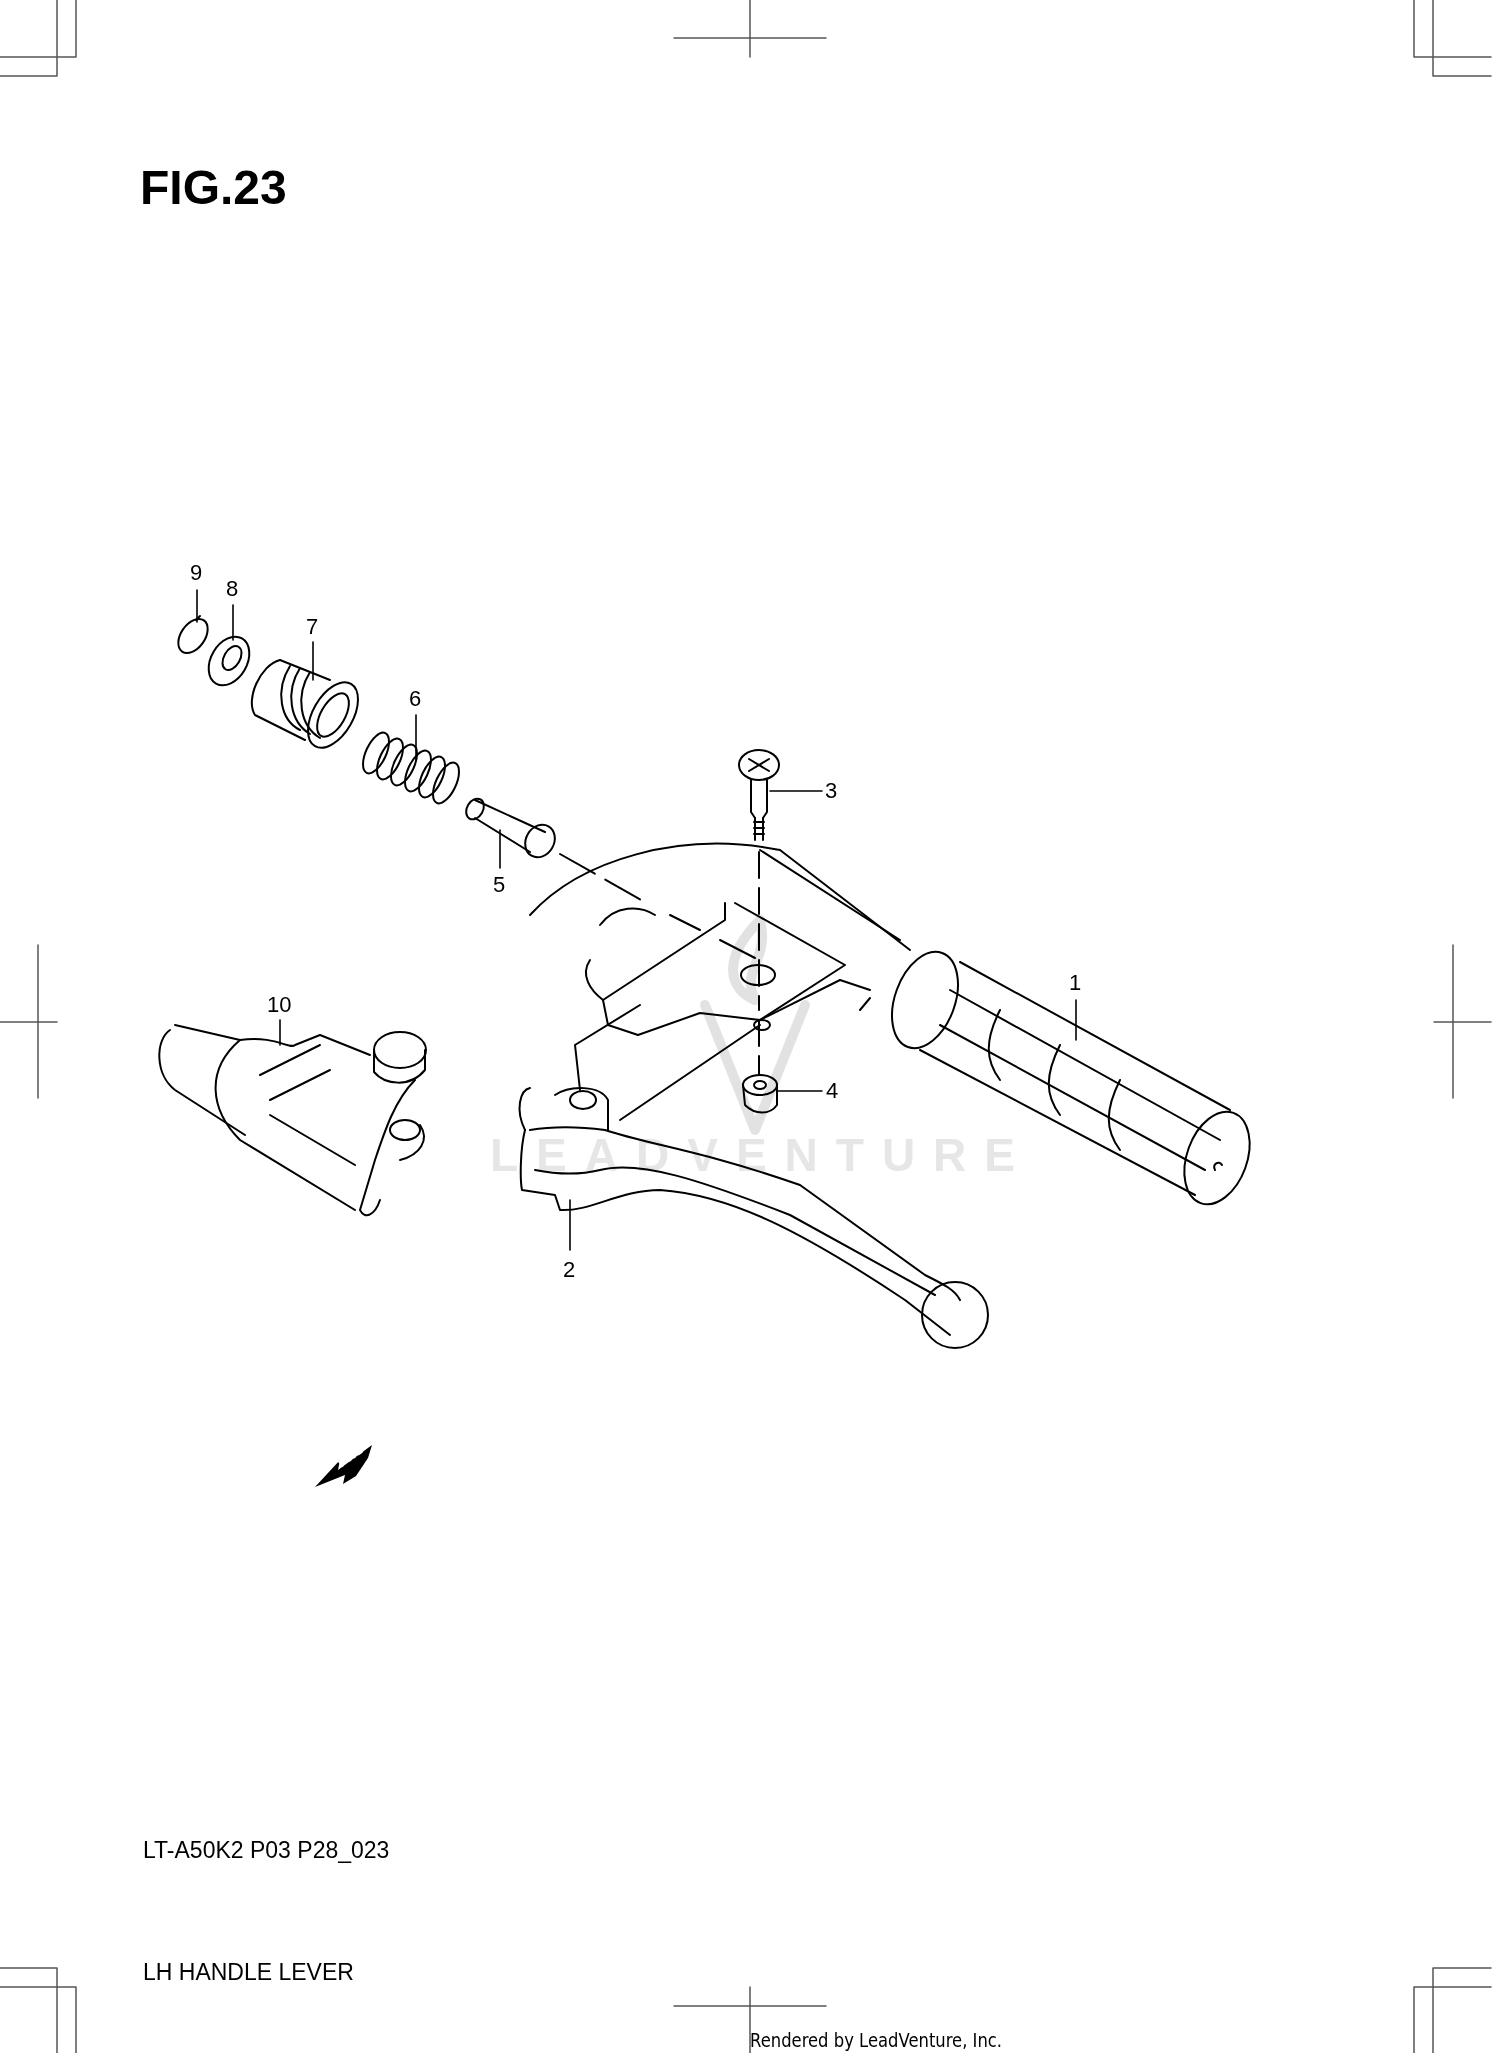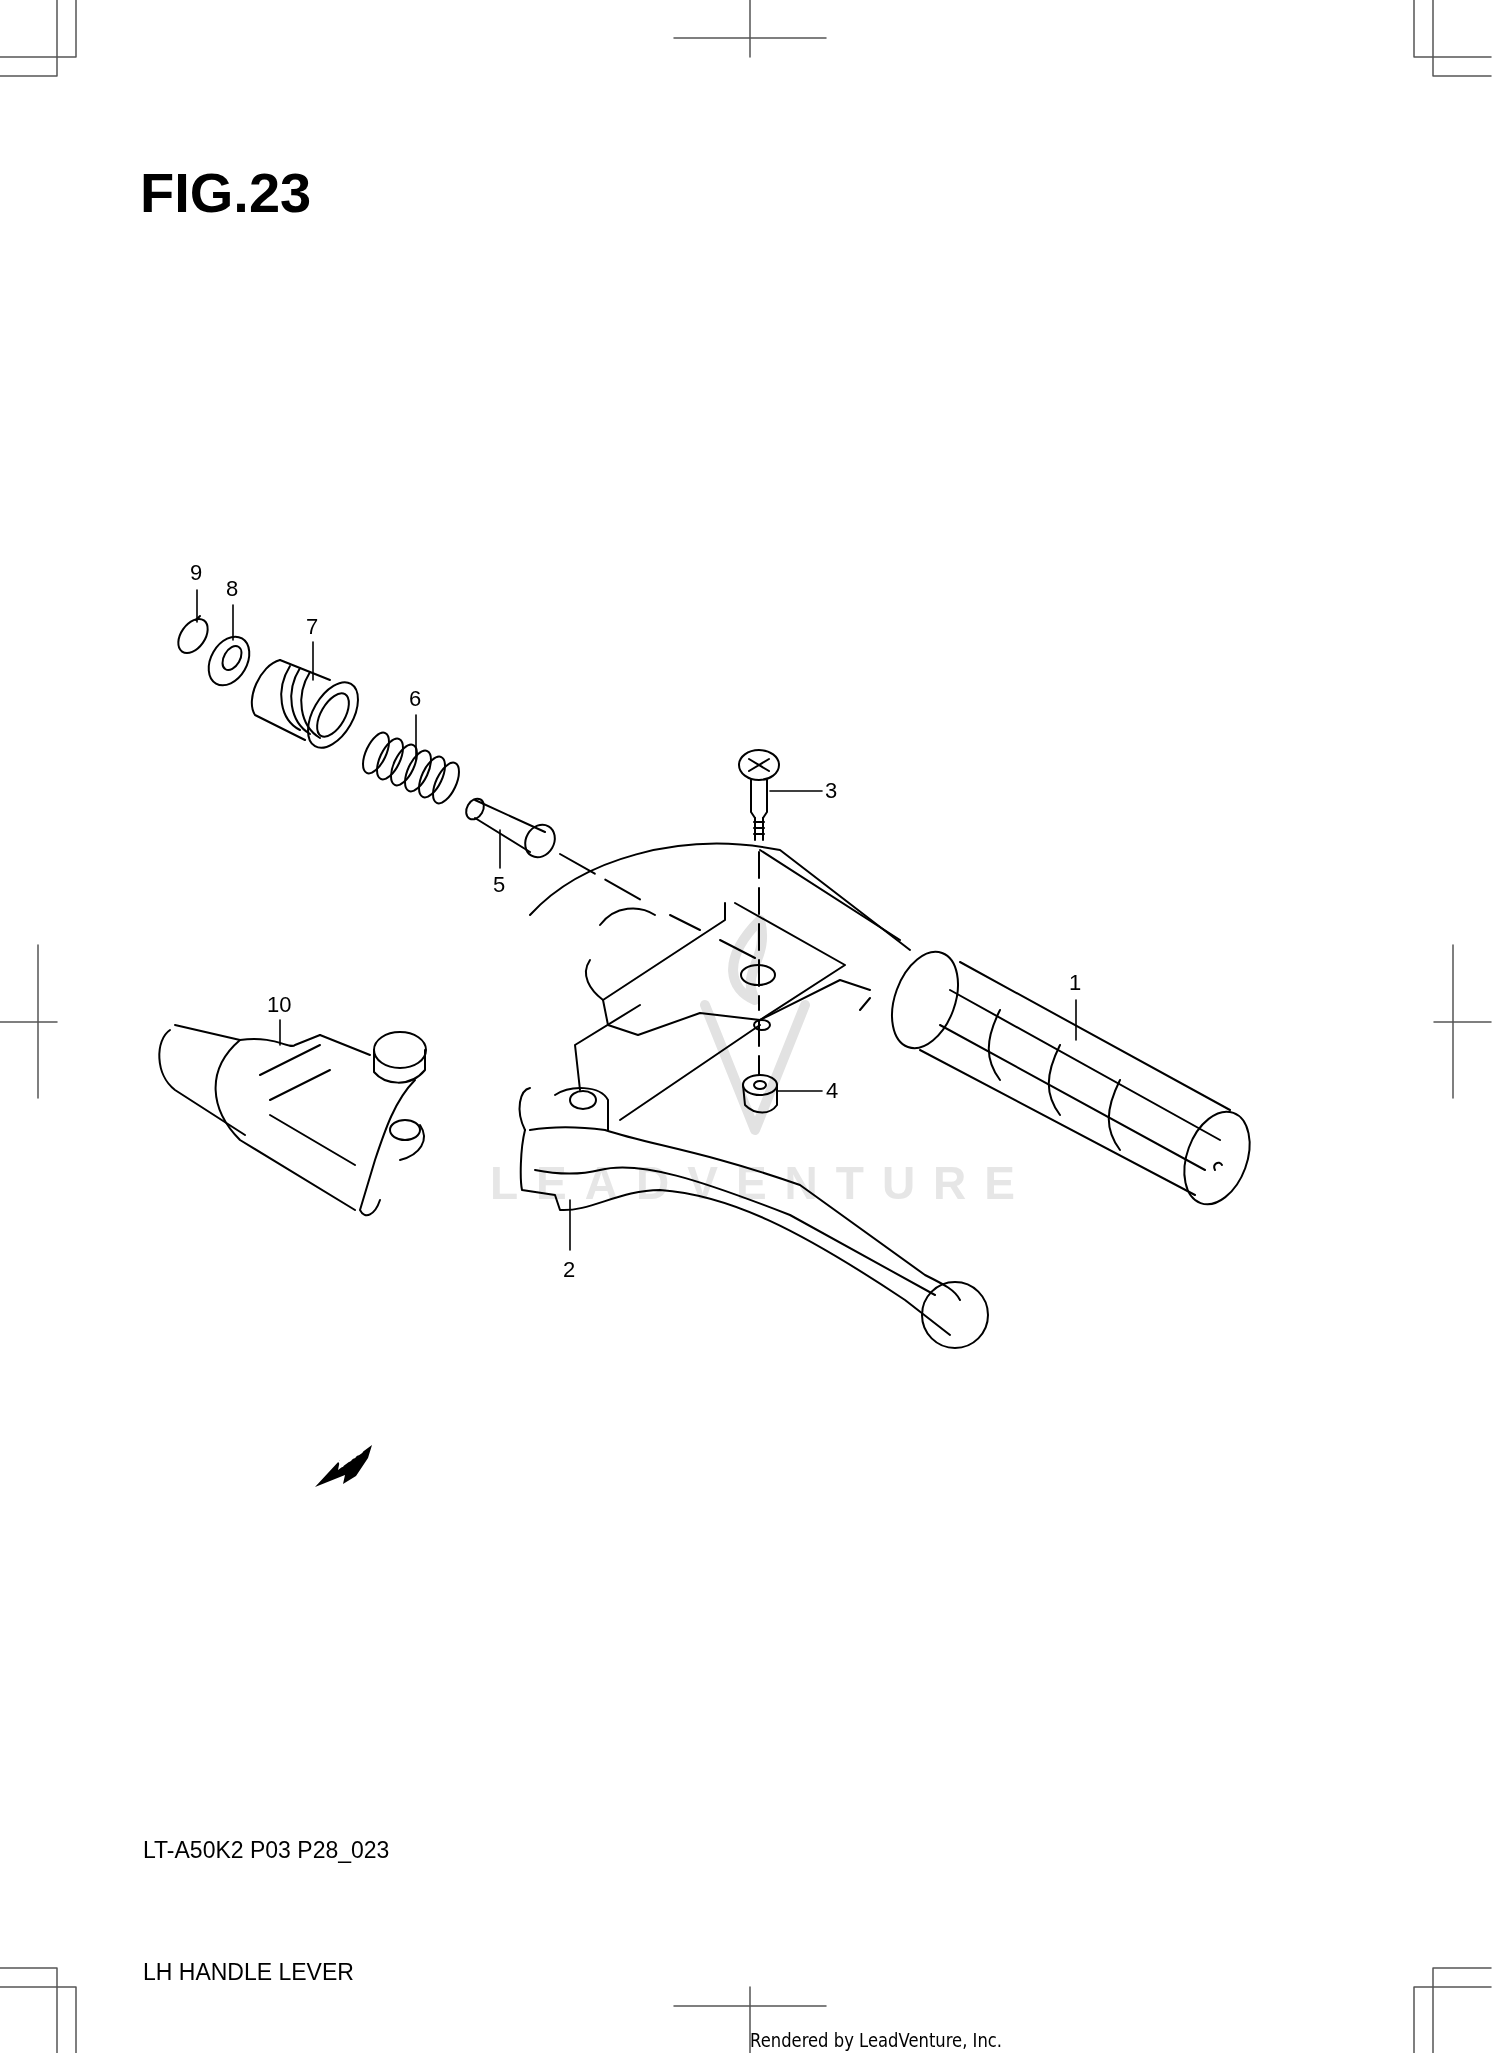--- a/index.html
+++ b/index.html
@@ -1,23 +1,23 @@
 <!DOCTYPE html>
 <html><head>
 <meta charset="utf-8">
 <style>
   html, body { margin:0; padding:0; background:#ffffff; }
   body { width:1500px; height:2053px; position:relative; overflow:hidden; font-family:"Liberation Sans", sans-serif; color:#000; }
   .abs { position:absolute; }
-  .fig-title { left:140px; top:160px; font-size:56px; font-weight:bold; letter-spacing:0px; }
+  .fig-title { left:140px; top:160px; font-size:48px; font-weight:bold; letter-spacing:0px; }
   .callout { font-size:22px; line-height:1; }
   .caption { left:143px; font-size:23px; }
   .rendered { left:750px; top:2028px; font-family:"DejaVu Sans", sans-serif; font-size:20px; transform:scaleX(0.82); transform-origin:left top; }
   svg.art { position:absolute; left:0; top:0; }
-  .watermark { left:490px; top:1128px; font-size:46px; font-weight:bold; letter-spacing:18px; color:#e6e6e6;margin-top:28px; }
+  .watermark { left:490px; top:1128px; font-size:46px; font-weight:bold; letter-spacing:18px; color:#e6e6e6; }
 </style>
 </head>
 <body>
 
 <div class="abs watermark">LEADVENTURE</div>
 
 <svg class="art" width="1500" height="2053" viewBox="0 0 1500 2053" fill="none" stroke="#000" stroke-width="2" stroke-linecap="round" stroke-linejoin="round">
 
   <g stroke="#555" stroke-width="1.5">
     <path d="M0 57 H76 V0"></path>

